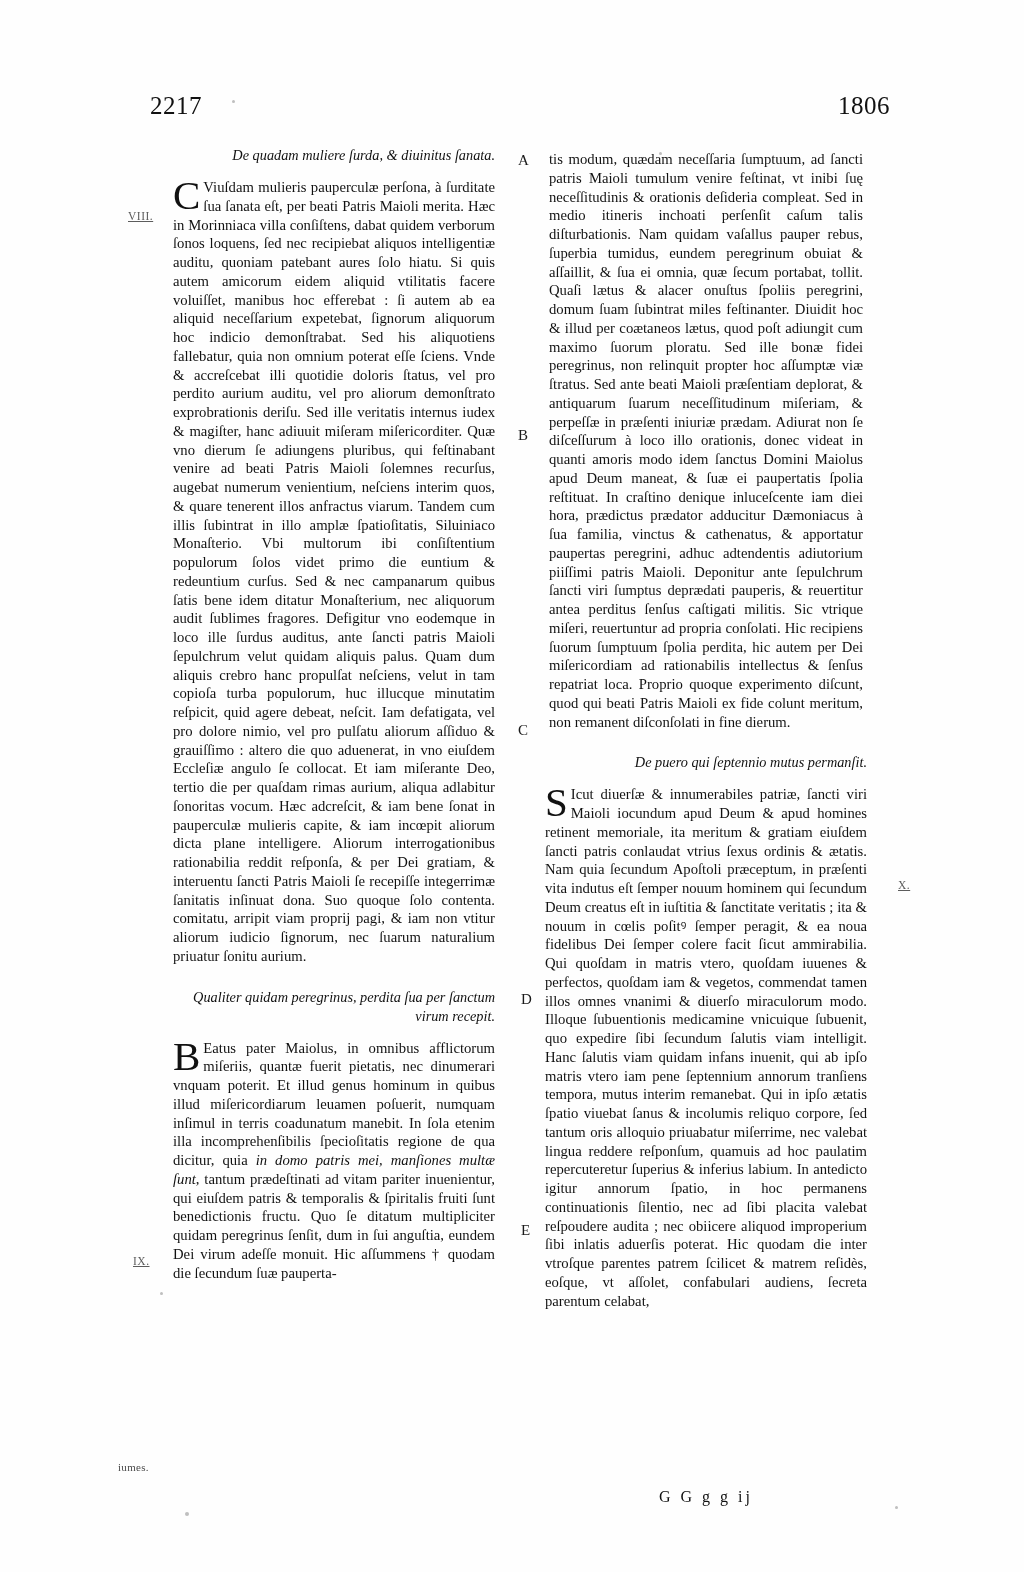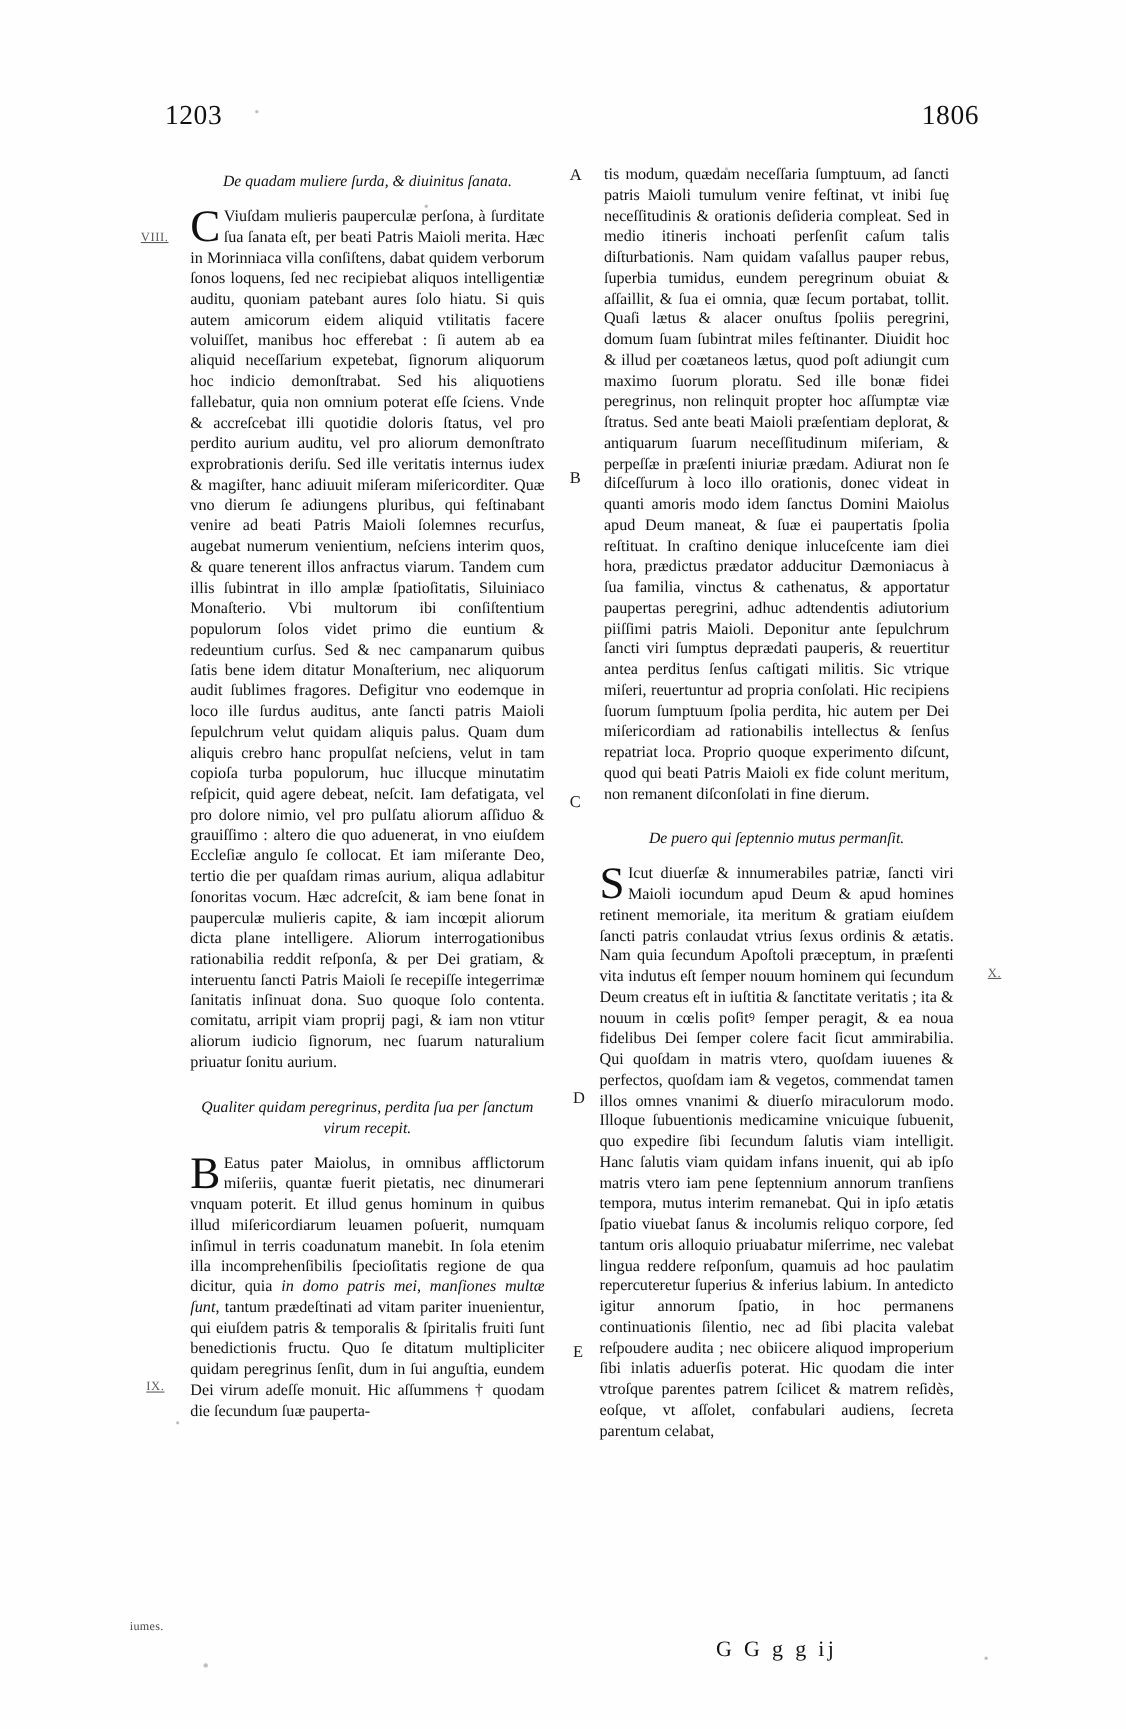--- a/index.html
+++ b/index.html
@@ -59,25 +59,25 @@
     font-size: 14.7px;
     line-height: 18.75px;
     text-align: justify;
     text-justify: inter-word;
     hyphens: none;
   }
   .col-left  { left: 173px; }
   .col-right { left: 545px; }
 
   .sec-head {
-    text-align: center;
+    text-align: right;
     font-style: italic;
     font-size: 14.3px;
     line-height: 19px;
-    margin: 10px 0 13px 0;
+    margin: 0 0 13px 0;
     font-family: "Liberation Serif", serif;
   }
   .sec-head.second { margin-top: 22px; }
 
   p.body {
     margin: 4px;
     text-indent: 0;
   }
 
   
@@ -109,49 +109,48 @@
     position: absolute;
     font-size: 15px;
     color: #1a1a1a;
     font-family: "Liberation Serif", serif;
   }
   .side-note {
     position: absolute;
     font-size: 11px;
     color: #4a4a4a;
     letter-spacing: 0.3px;
-    margin-top: 12px;
   }
 
   
   .signature {
     position: absolute;
     top: 1488px;
     left: 545px;
     width: 322px;
     text-align: center;
-    font-size: 20px;
+    font-size: 16px;
     letter-spacing: 3px;
   }
 
   
   .speck {
     position: absolute;
     background: #8a8a8a;
     border-radius: 50%;
     opacity: 0.55;
   }
 </style>
 </head>
 <body>
 
 <div class="page">
 
   <div class="header">
-    <span class="folio">1203</span>
+    <span class="folio">2217</span>
     <span class="folio">1806</span>
   </div>
 
   <div class="margin-num" style="top:210px; left:128px;">VIII.</div>
   <div class="margin-num" style="top:1228px; left:133px;margin-top:27px;">IX.</div>
   <div class="margin-num" style="top:879px; left:898px;">X.</div>
 
   <div class="side-note" style="top:1461px; left:118px;">iumes.</div>
 
   <div class="col-letter" style="top:152px; left:518px;">A</div>

